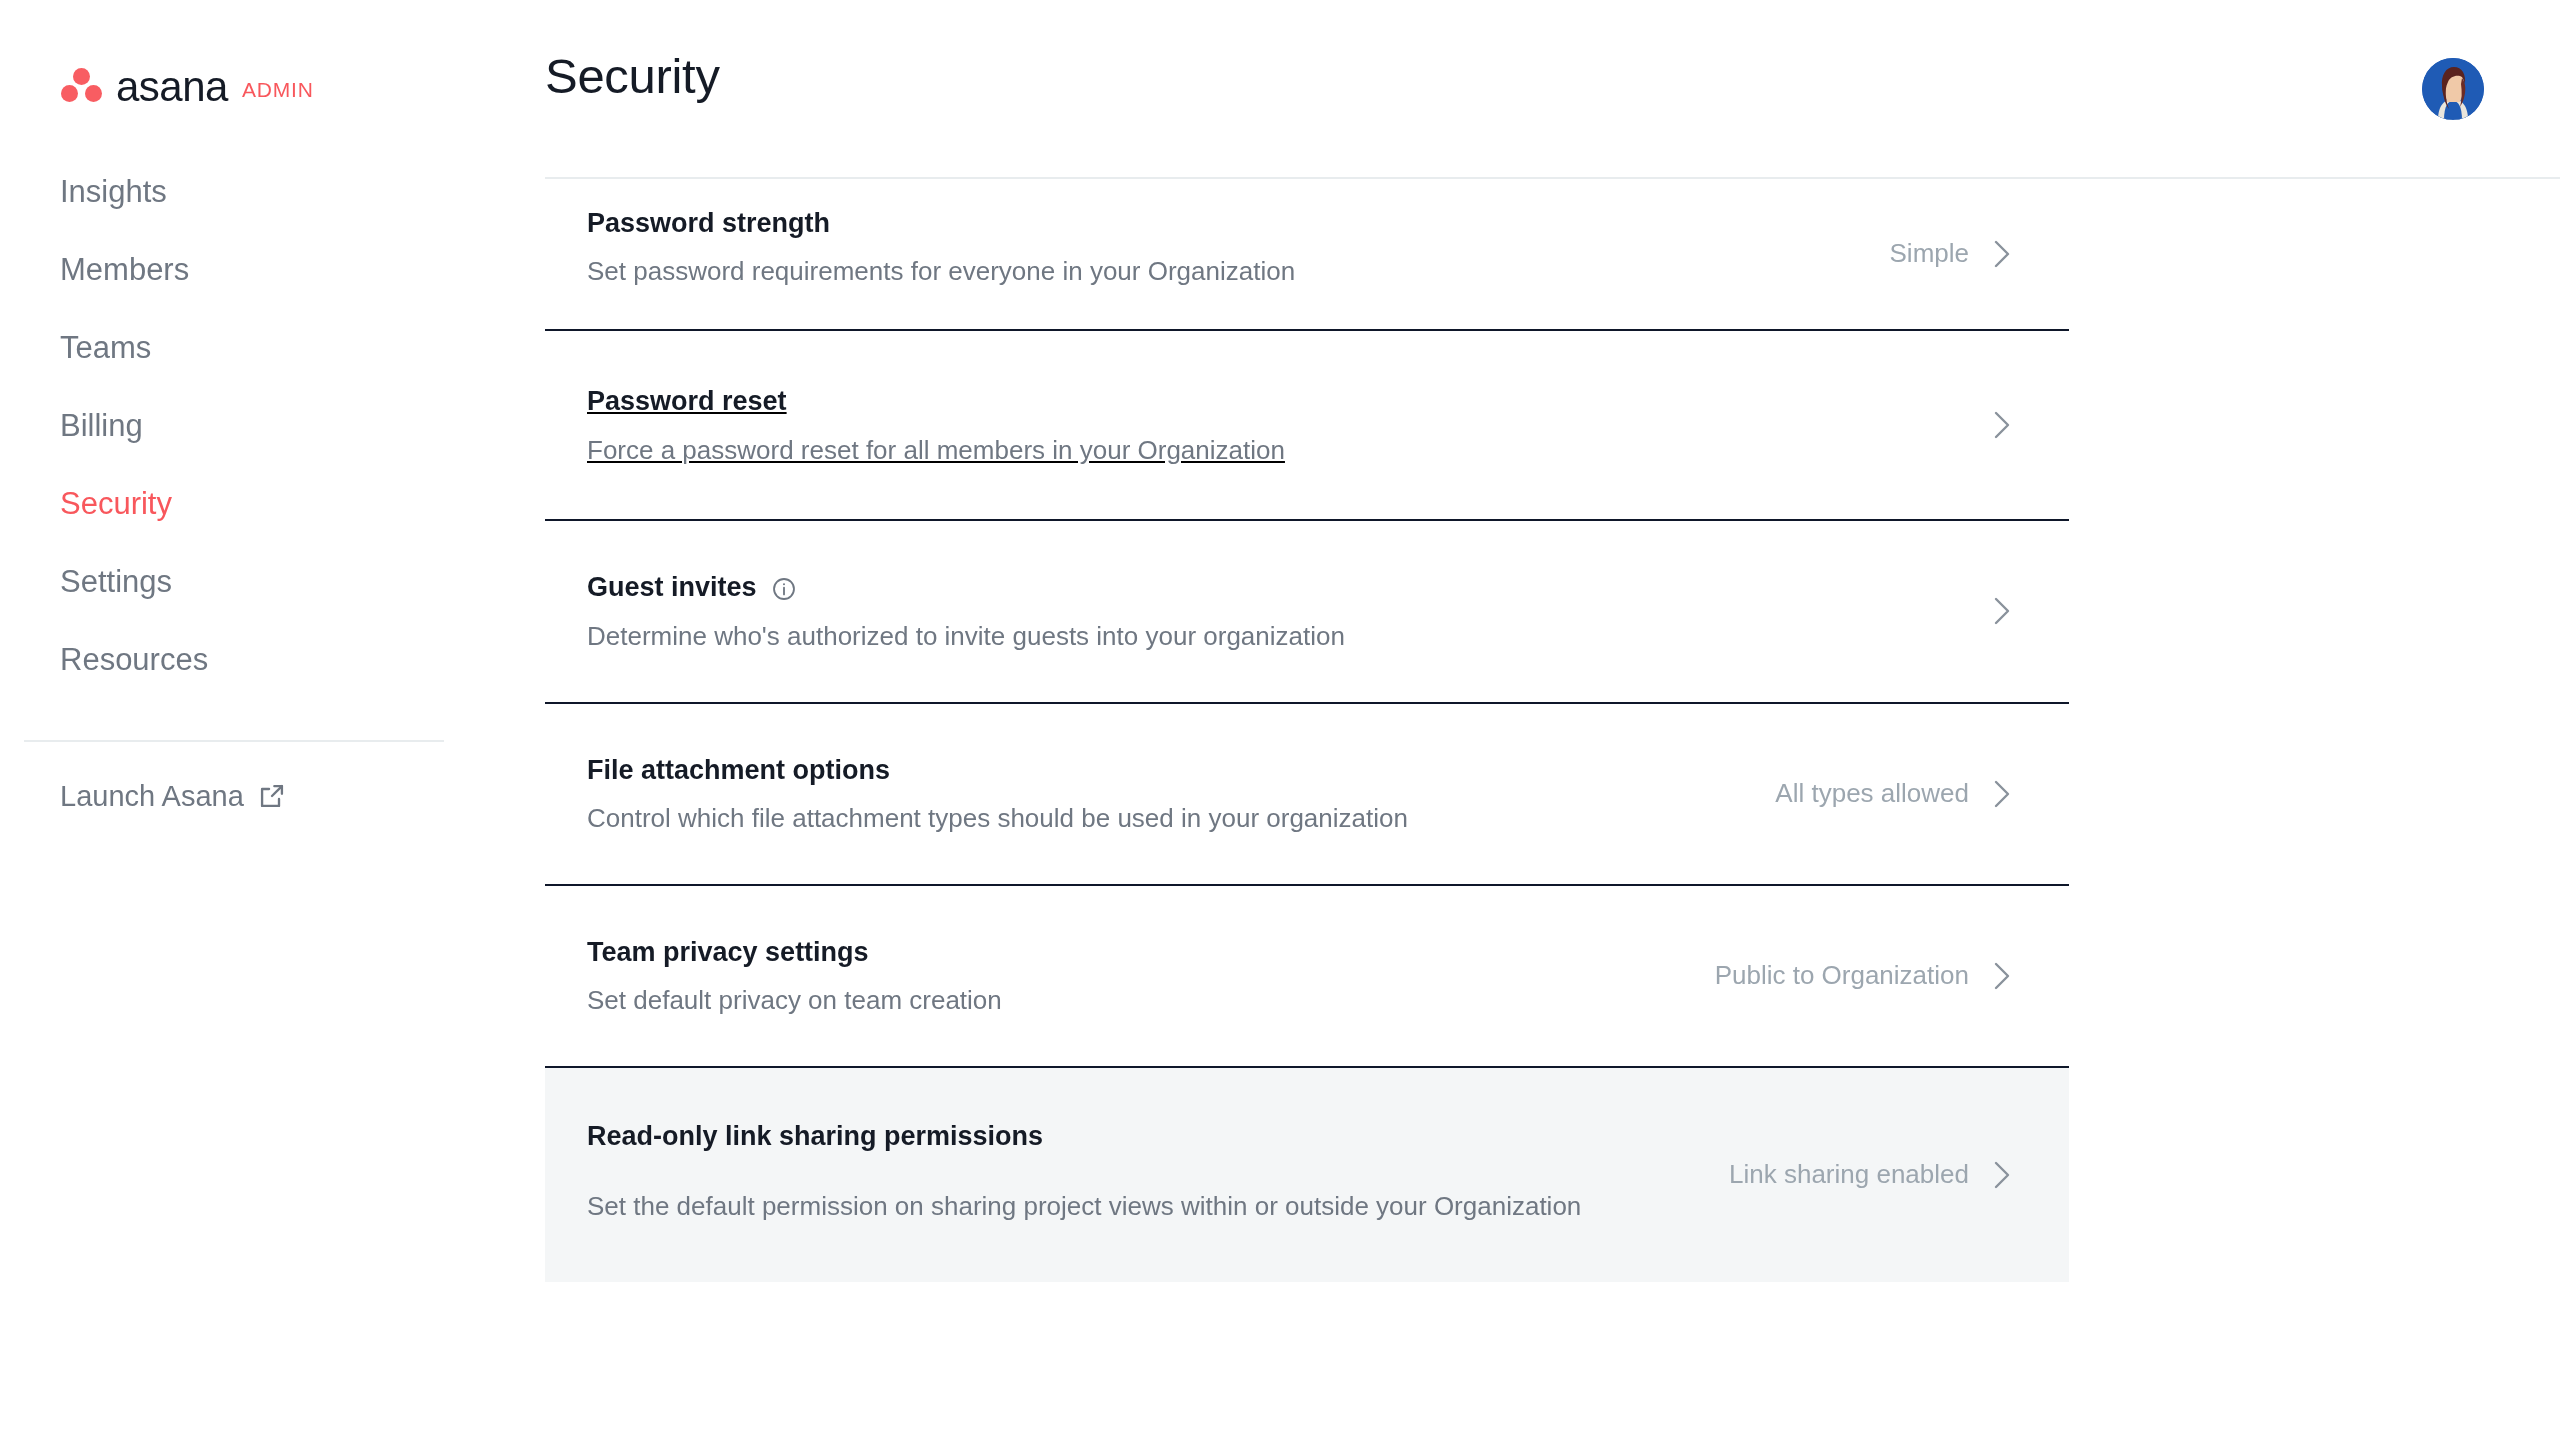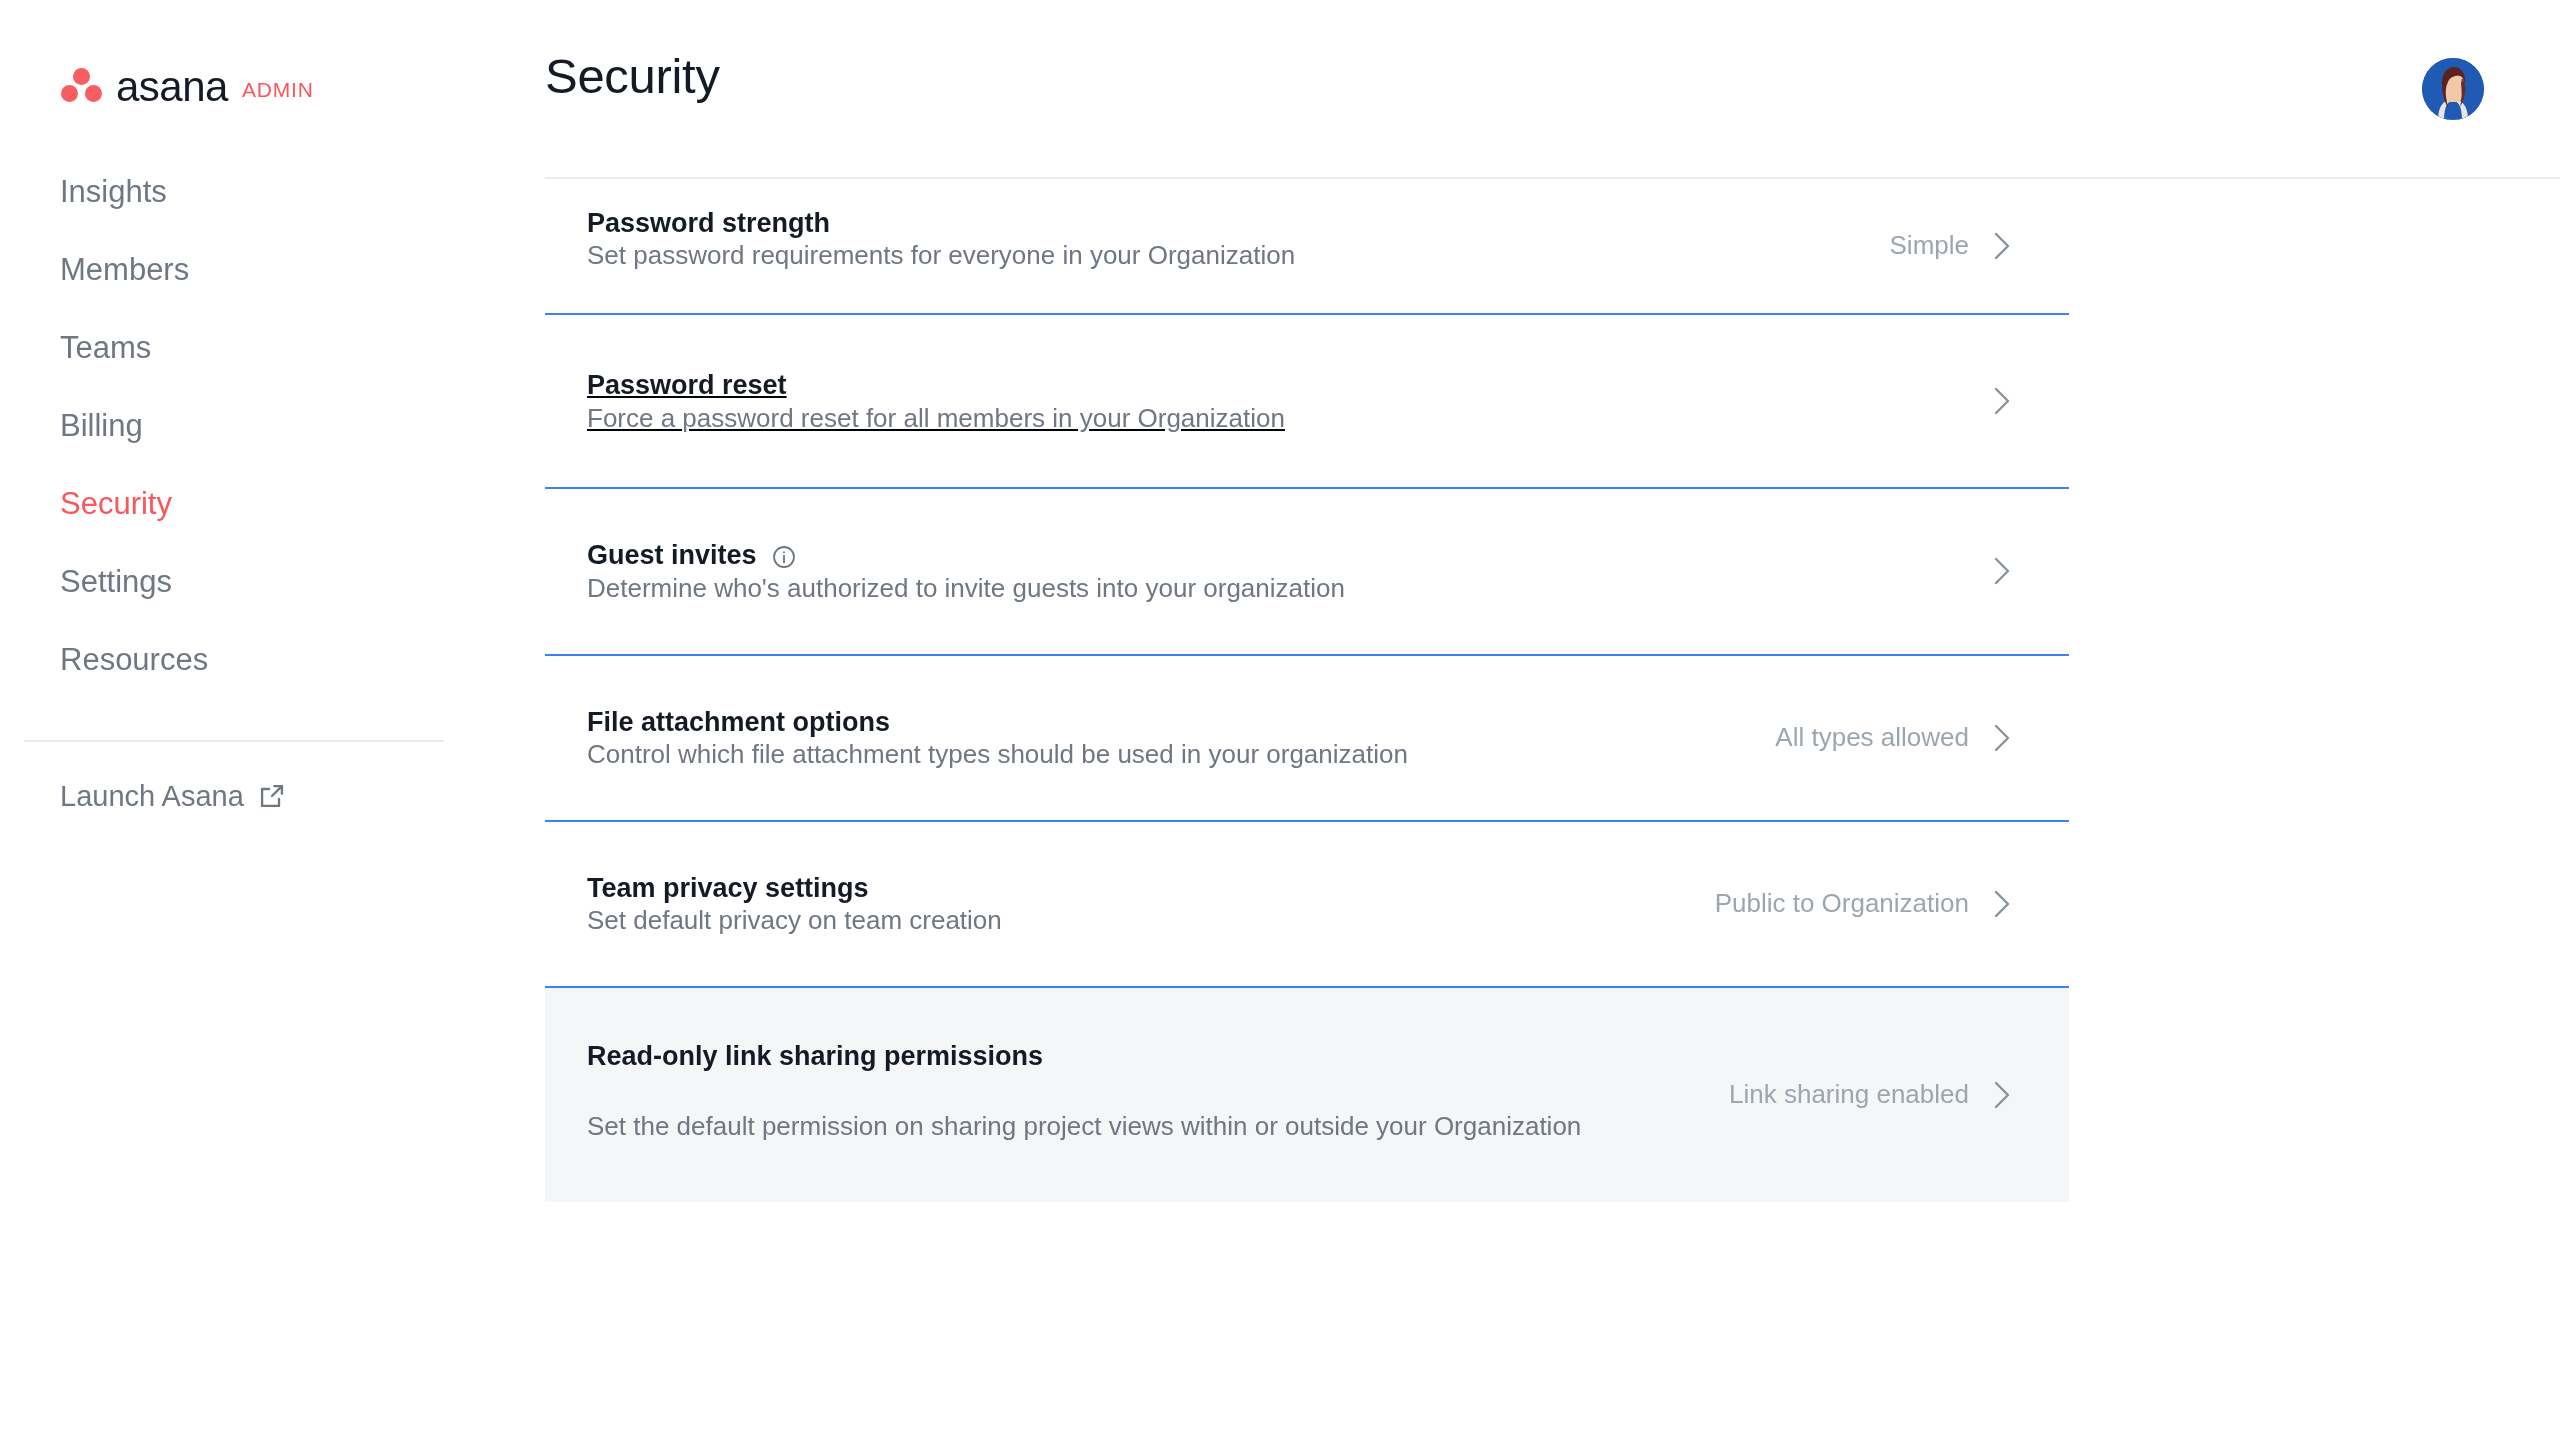--- a/index.html
+++ b/index.html
@@ -161,21 +161,21 @@
   .scroll-area {
     position: absolute;
     left: 0;
     top: 179px;
     width: 1524px;
     height: 1261px;
   }
 
   .row {
     position: relative;
-    border-bottom: 2px solid #3b82f6;
+    border-bottom: 2px solid #0f172a;
     padding: 0 42px;
     cursor: pointer;
     background: #ffffff;
   }
 
   .row.first { border-top: none; }
 
   .row-inner {
     position: relative;
     display: flex;
@@ -191,20 +191,21 @@
     color: #151b26;
     line-height: 1.2;
     display: flex;
     align-items: center;
   }
 
   .row-desc {
     font-size: 26px;
     color: #6f7782;
     line-height: 1.3;
+    margin-top: 16px;
     font-weight: 400;
   }
 
   .row-right {
     display: flex;
     align-items: flex-start;
     flex: 0 0 auto;
     position: absolute;
     right: 16px;
     top: 50%;

